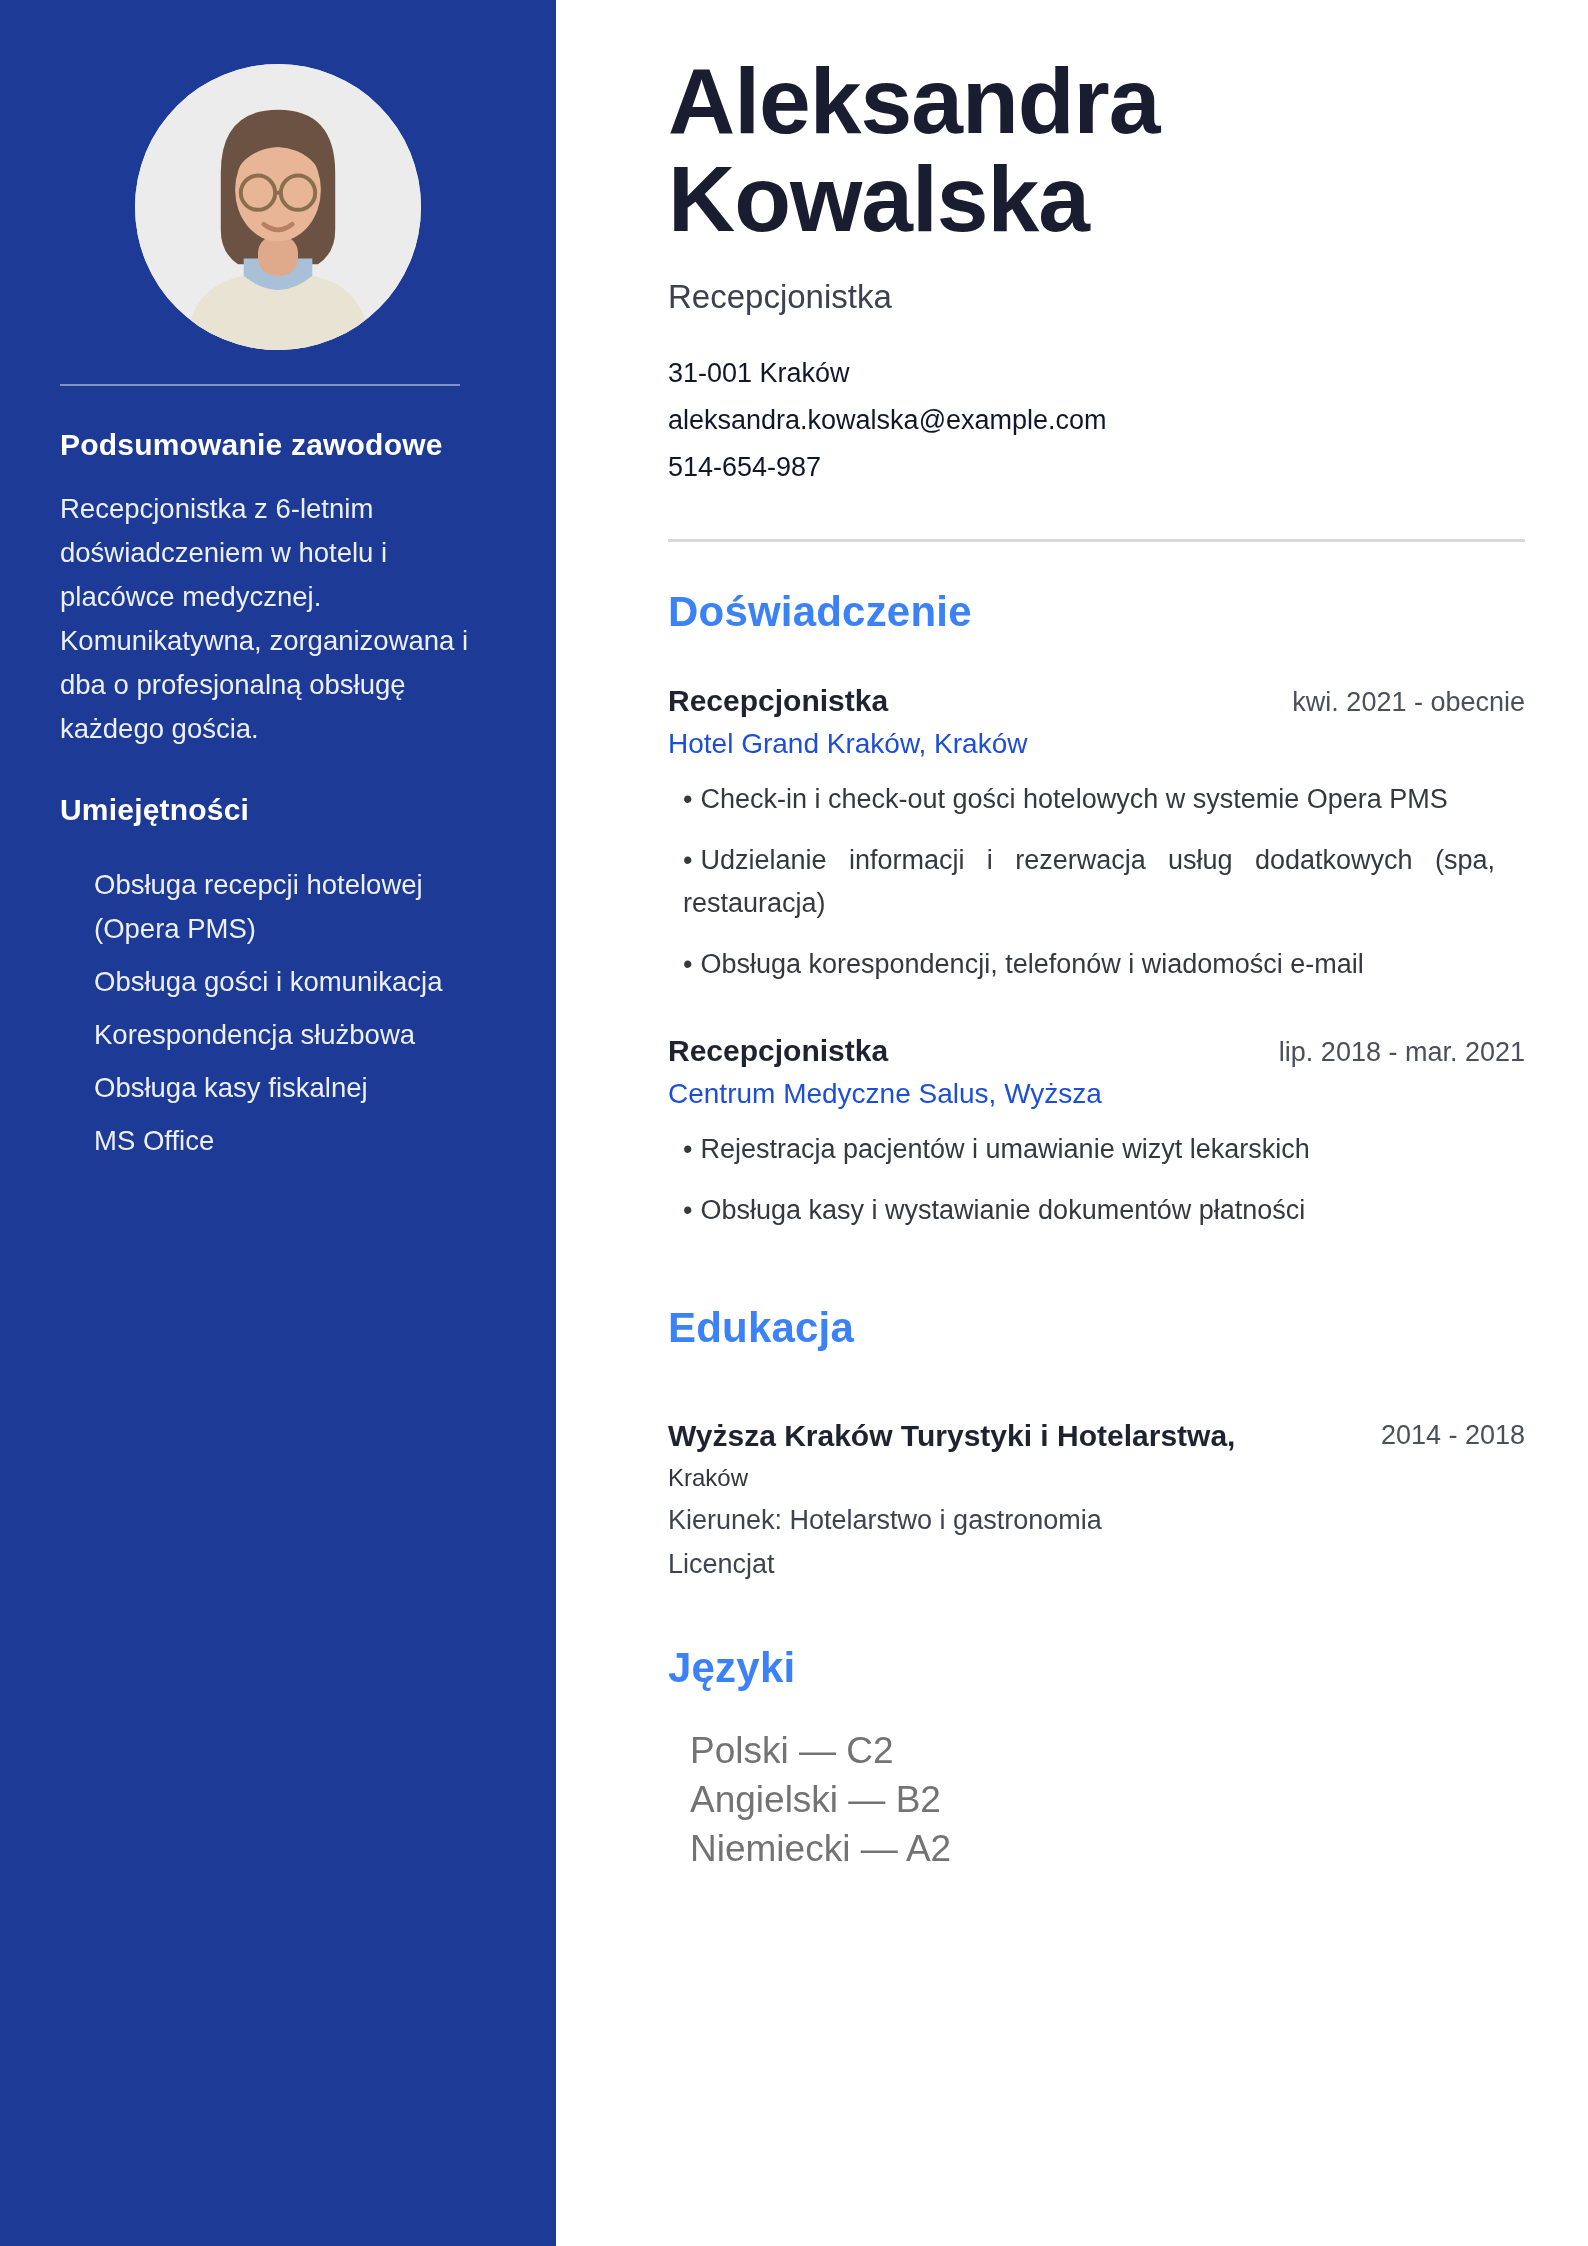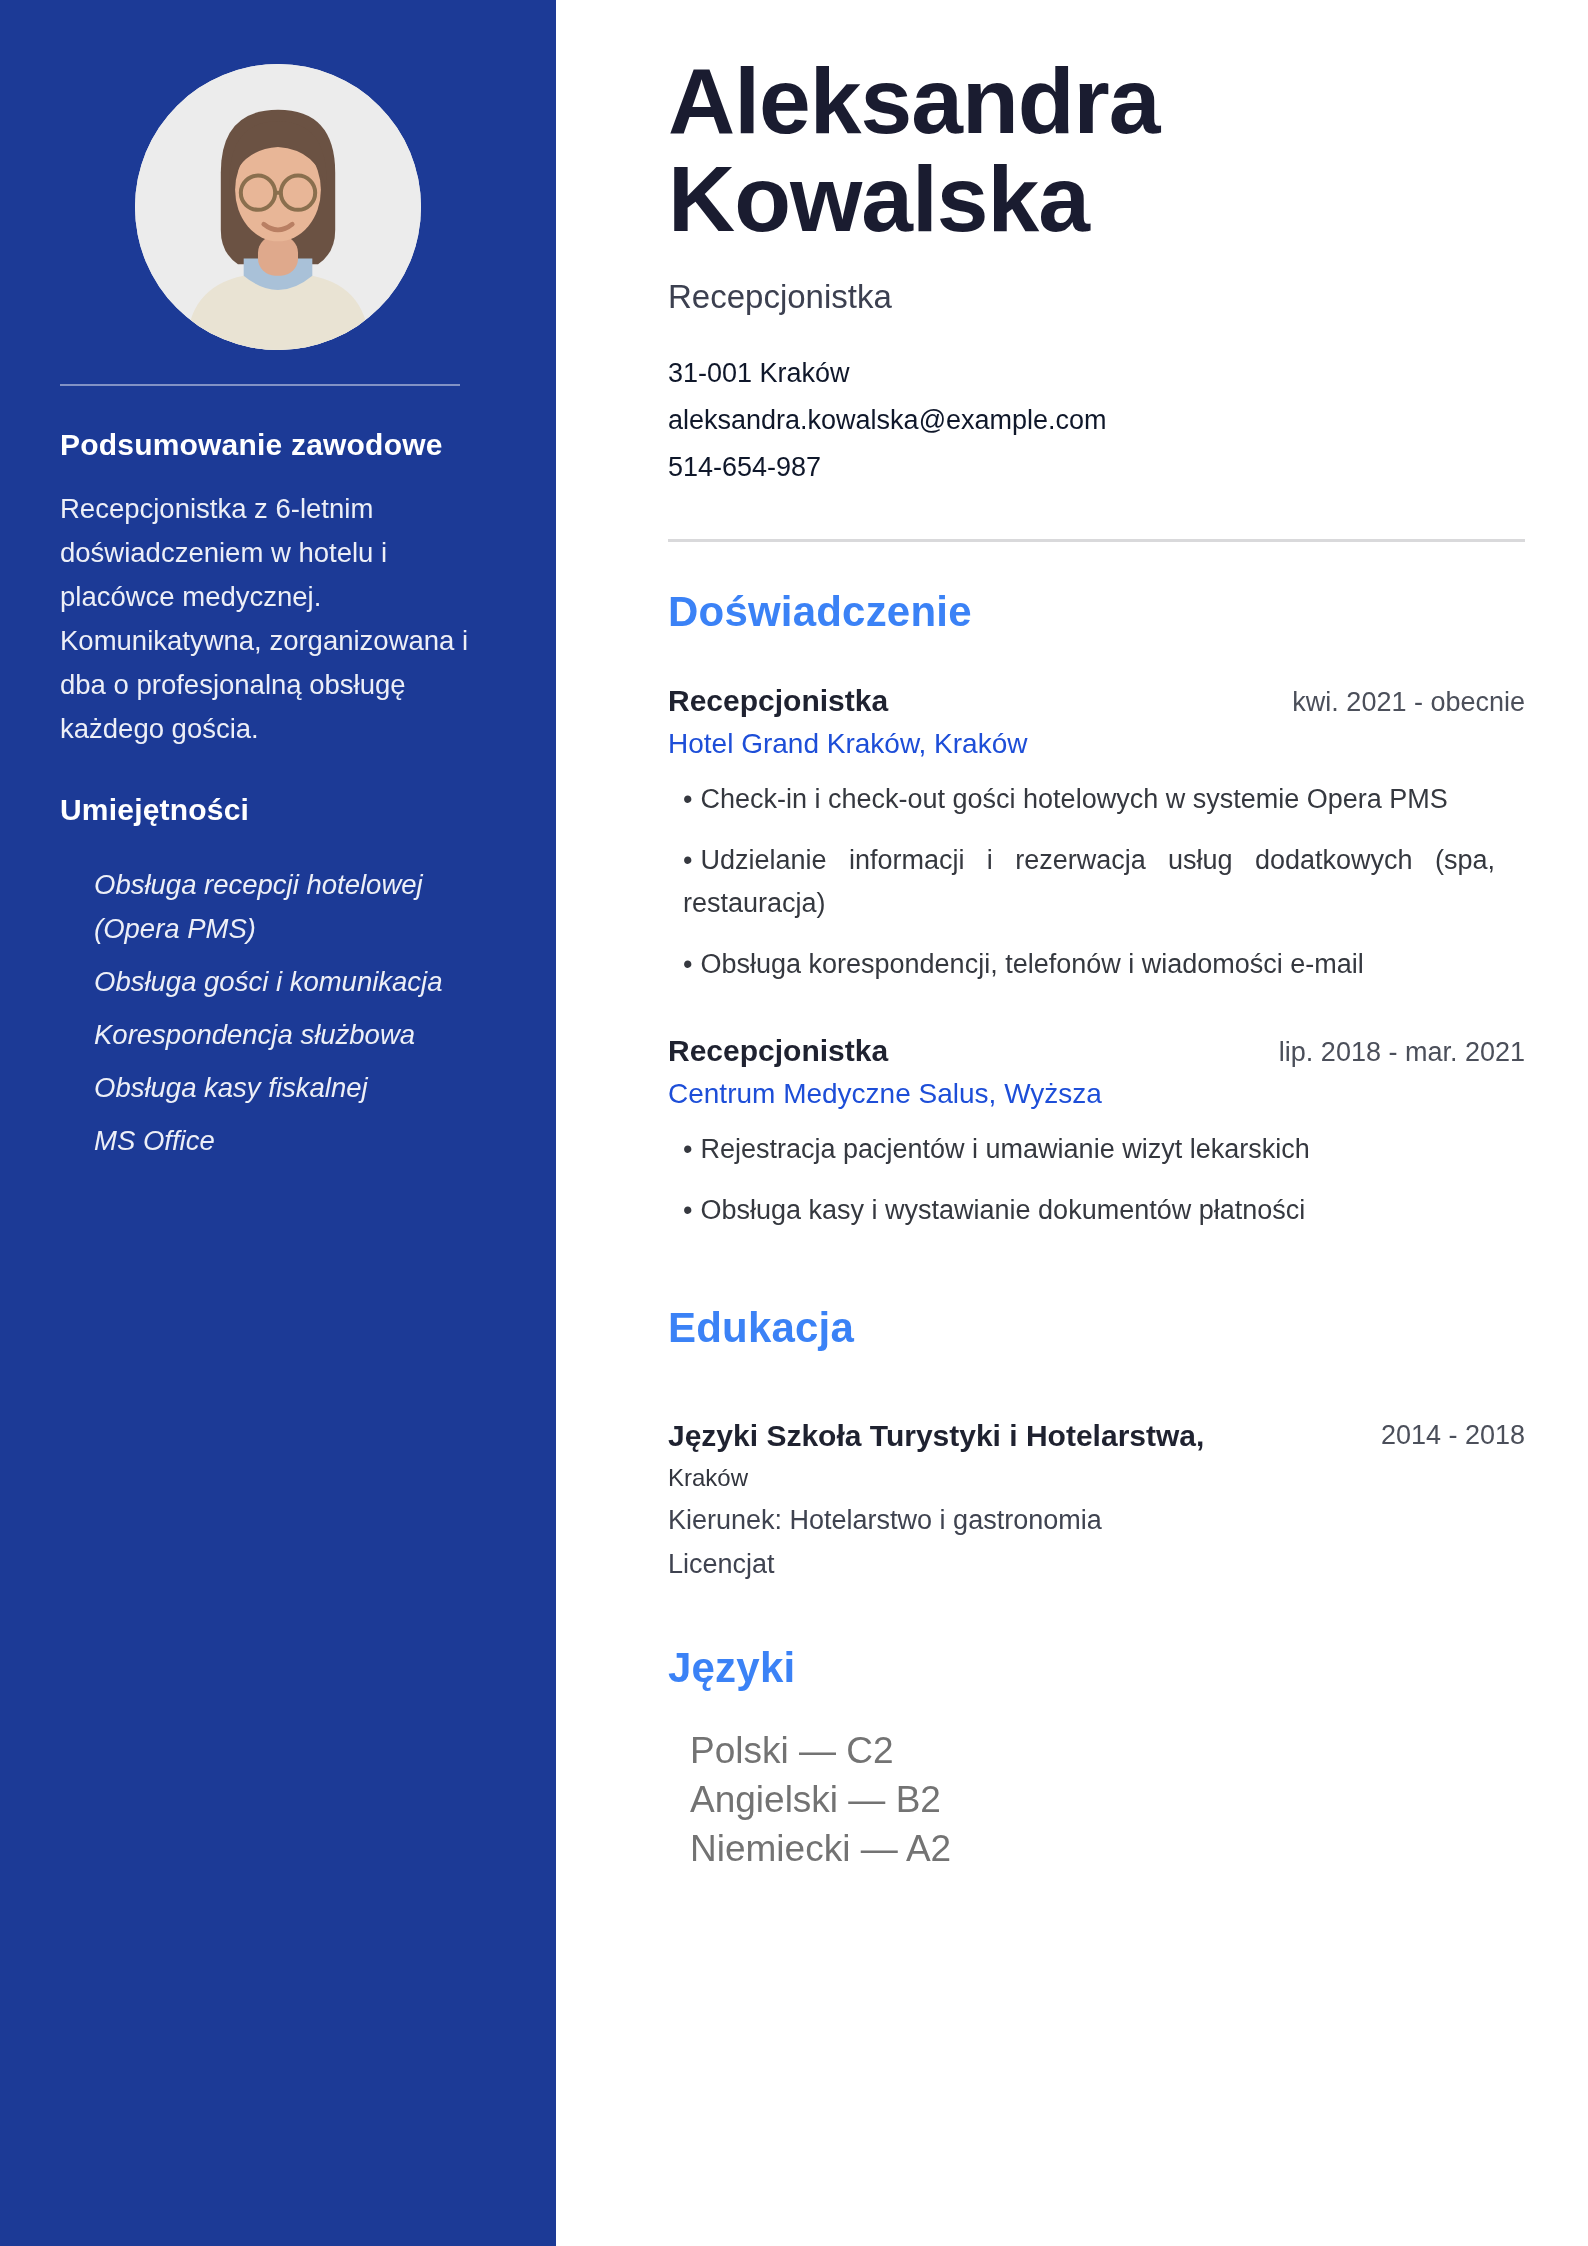--- a/index.html
+++ b/index.html
@@ -53,21 +53,20 @@
     color: rgba(255,255,255,0.92);
     font-size: 27.5px;
     line-height: 44px;
     margin-top: 25px;
     width: 436px;
   }
   .skills-list {
     margin-top: 36px;
     padding-left: 34px;
     width: 436px;
-    font-style: italic;
   }
   .skill-item {
     color: rgba(255,255,255,0.92);
     font-size: 27.5px;
     line-height: 44px;
     margin-bottom: 9px;
   }
 
   
   .main {
@@ -278,21 +277,21 @@
         <p class="bullet">
           <span class="marker">•</span><span>Obsługa kasy i wystawianie dokumentów płatności</span>
         </p>
       </div>
     </section>
 
     <h2 class="section-heading heading-education">Edukacja</h2>
 
     <section>
       <div class="edu-header">
-        <span class="edu-school">Języki Szkoła Turystyki i Hotelarstwa,</span>
+        <span class="edu-school">Wyższa Kraków Turystyki i Hotelarstwa,</span>
         <span class="edu-dates">2014 - 2018</span>
       </div>
       <div class="edu-city">Kraków</div>
       <div class="edu-line">Kierunek: Hotelarstwo i gastronomia</div>
       <div class="edu-line">Licencjat</div>
     </section>
 
     <h2 class="section-heading heading-languages">Języki</h2>
 
     <div class="lang-list">

